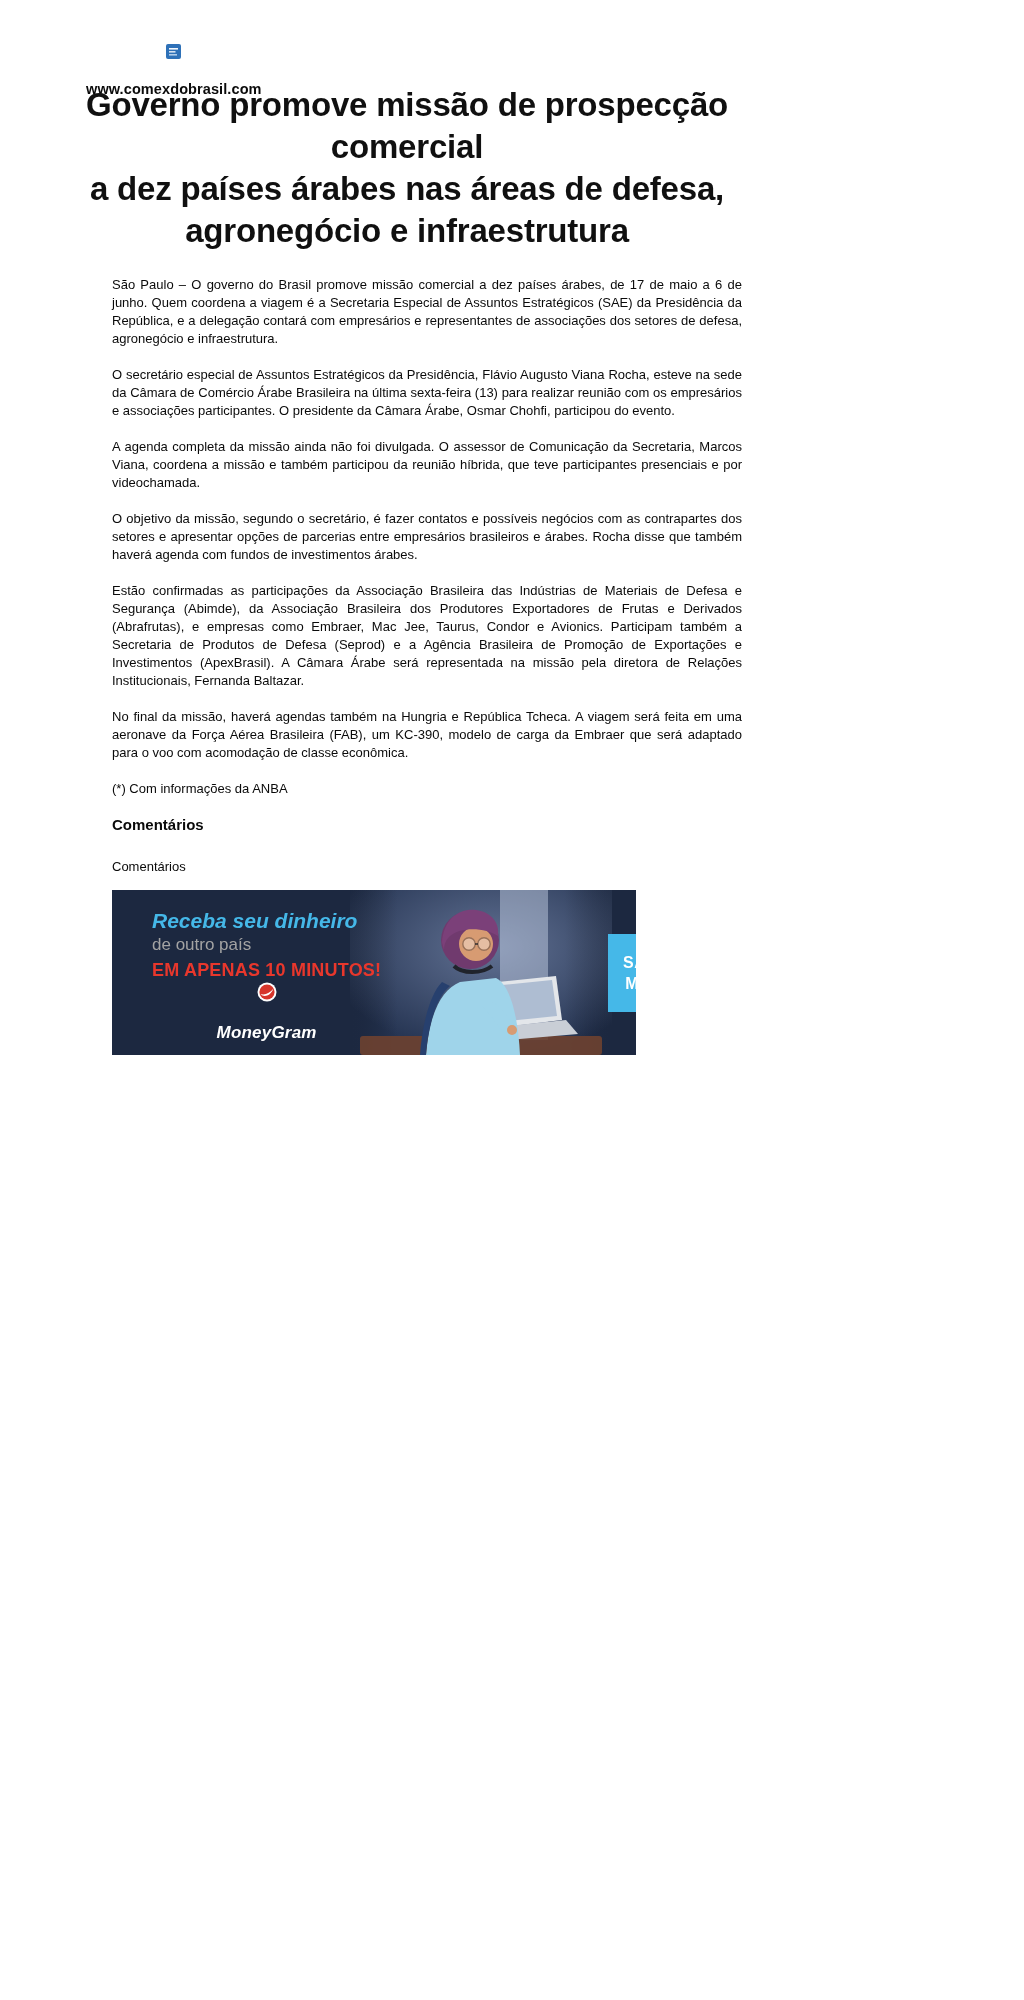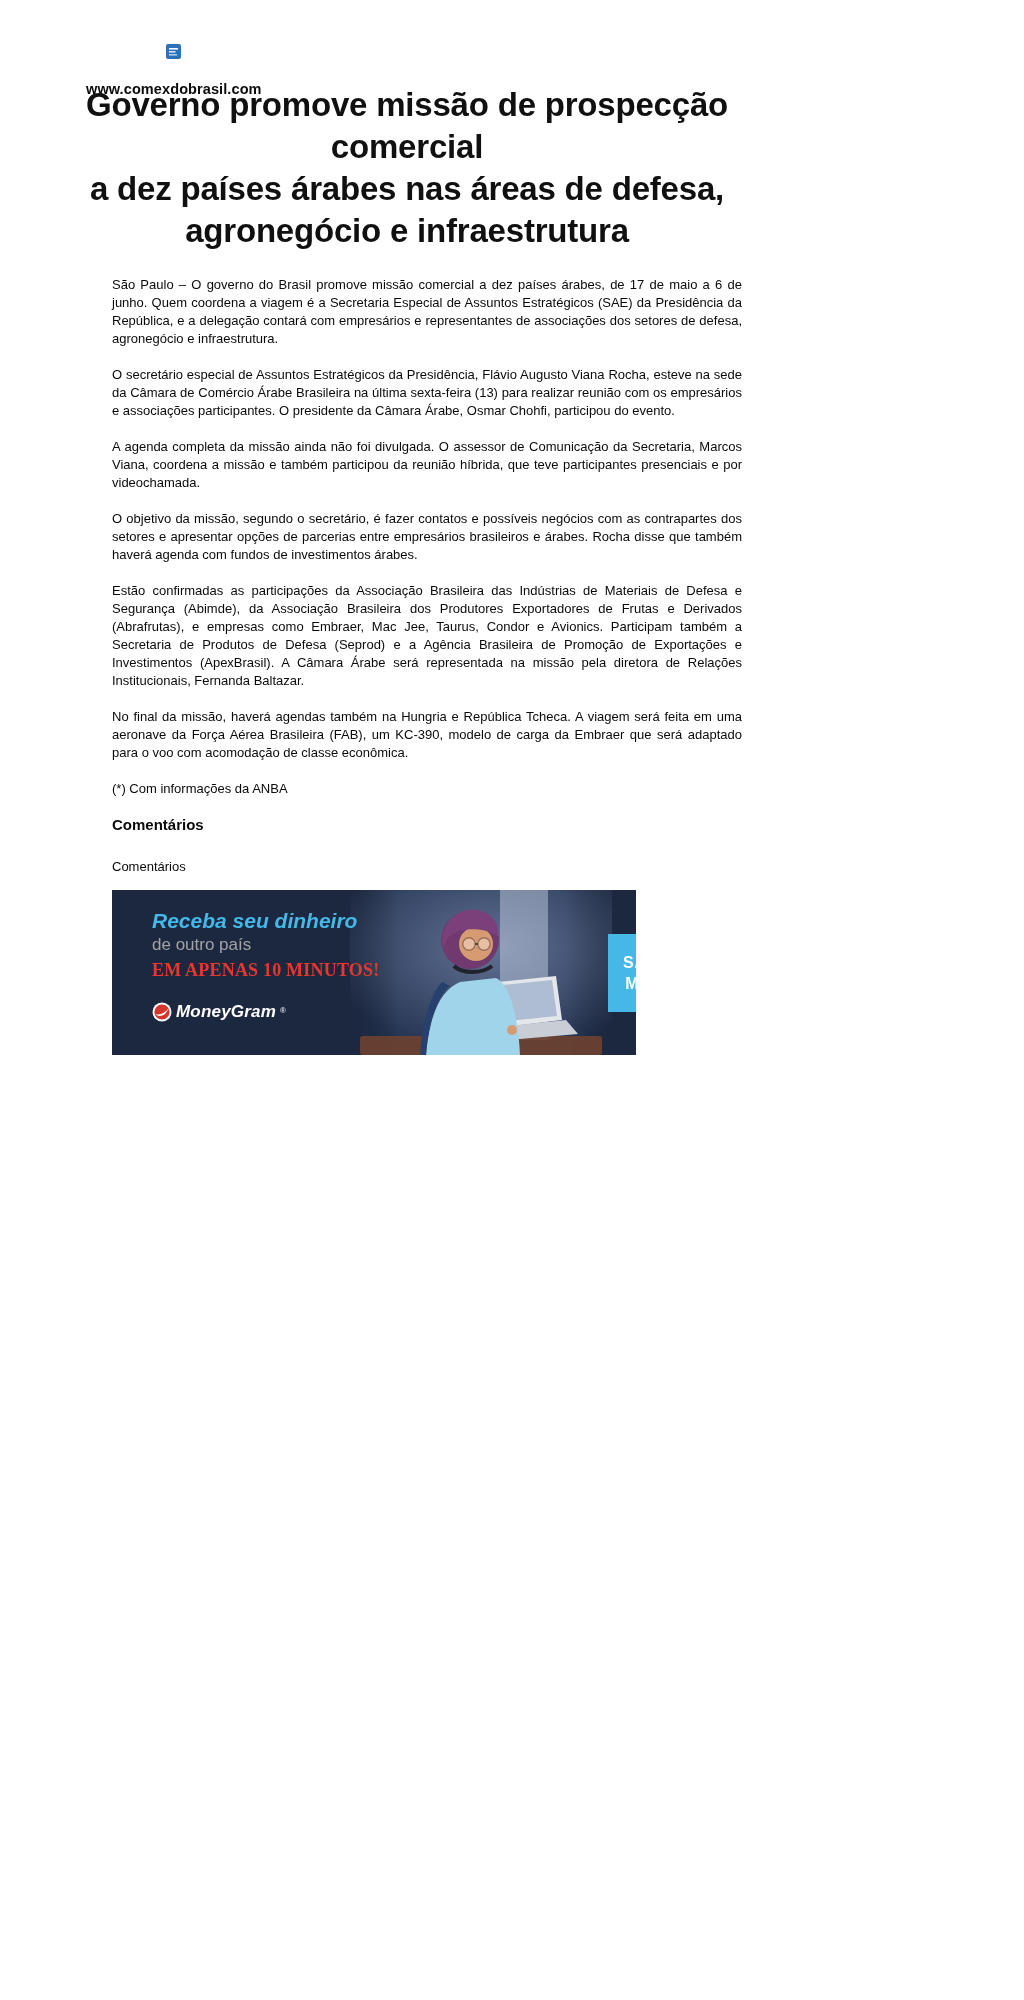--- a/index.html
+++ b/index.html
@@ -45,22 +45,22 @@
     position: relative; margin-top: 14px;
     width: 524px; height: 165px;
     background: var(--ad-bg, #1c2840);
     overflow: hidden; cursor: pointer;
     border: 0; 
   }
   .ad-photo { position: absolute; left: 238px; top: 0; width: 262px; height: 165px; }
   .ad-text { position: absolute; left: 40px; top: 18px; }
   .ad-headline { font-size: 21px; line-height: 26px; font-weight: bold; font-style: italic; color: var(--ad-headline, #45b8e8); }
   .ad-subline  { font-size: 17px; line-height: 22px; color: #a3a3a3; }
-  .ad-highlight{ margin-top: 2px; font-size: 18px; line-height: 24px; font-weight: bold; color: var(--ad-highlight, #e8372c); letter-spacing: 0.2px; font-family: Liberation Serif, serif; }
-  .ad-brand { margin-top: 20px; display: flex; align-items: center; gap: 4px; }
+  .ad-highlight{ margin-top: 2px; font-size: 18px; line-height: 24px; font-weight: bold; color: var(--ad-highlight, #e8372c); letter-spacing: 0.2px; }
+  .ad-brand { display: flex; align-items: center; gap: 22px; flex-direction: column; }
   .brand-icon { width: 20px; height: 20px; display: inline-block; }
   .brand-name { font-size: 17px; font-weight: bold; font-style: italic; color: #ffffff; letter-spacing: 0.2px; }
   .brand-mark { font-size: 8px; color: #ffffff; align-self: flex-end; margin-bottom: 2px; }
   .ad-cta {
     position: absolute; left: 496px; top: 44px; width: 82px; height: 78px;
     background: var(--ad-button, #45b8e8); border: 0; border-radius: 0;
     color: var(--ad-button-text, #ffffff); font-family: inherit;
     font-size: 16px; line-height: 21px; font-weight: bold; letter-spacing: 0.4px;
     display: flex; flex-direction: column; align-items: center; justify-content: center;
     cursor: pointer;

